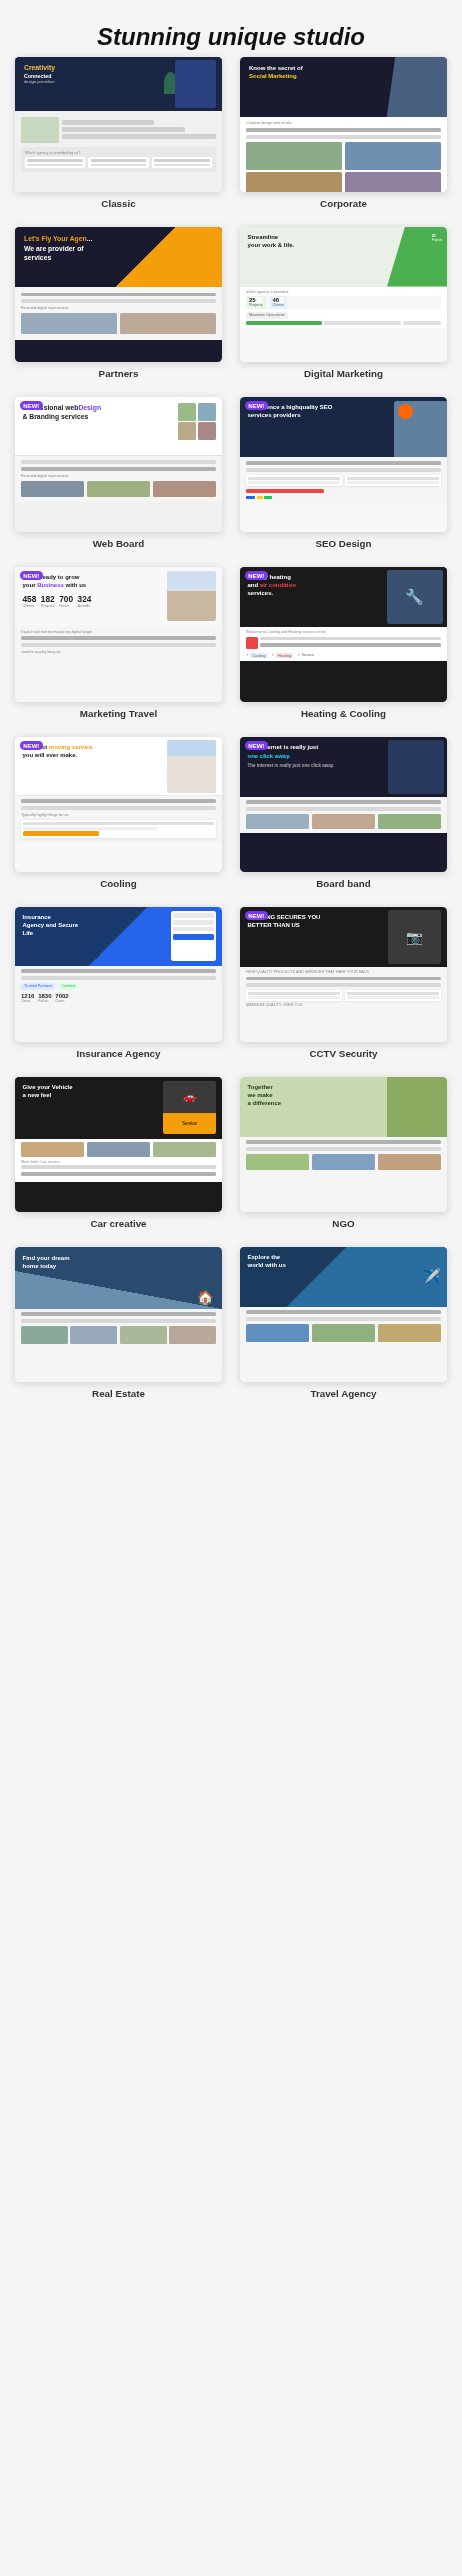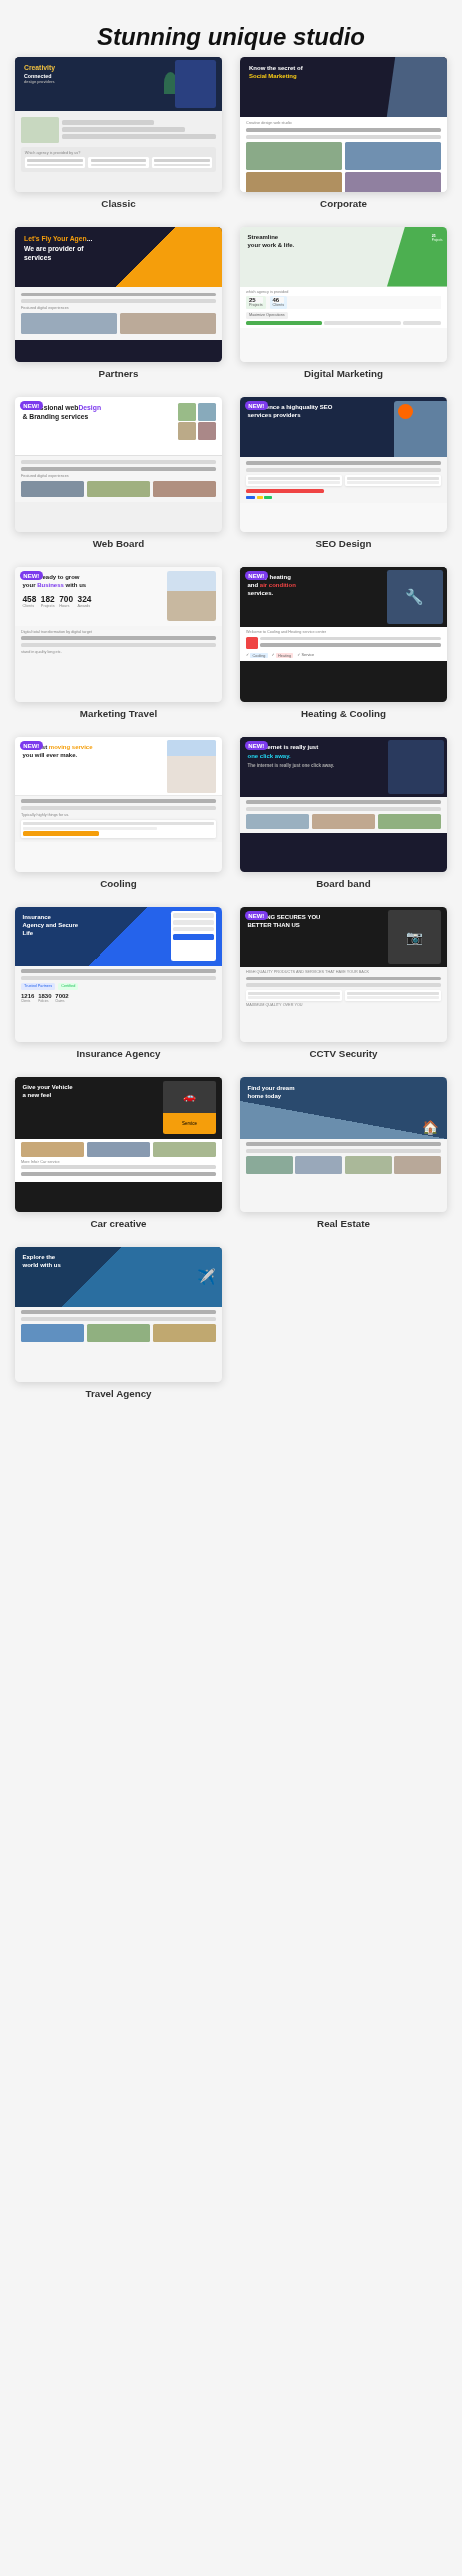--- a/index.html
+++ b/index.html
@@ -1052,20 +1052,42 @@
             <div class="strip"></div>
           </div>
         <div class="row-strip">
             <div class="strip dark" style="width:65%;"></div>
           </div>
       </div>
     </div>
     <span class="demo-label">Car creative</span>
   </div>
 
+  <div class="demo-item">
+    <div class="demo-card card-ngo">
+      <div class="hero-area">
+        <div class="hero-text">Together<br>we make<br>a difference</div>
+        <div class="ngo-photo"></div>
+      </div>
+      <div style="padding:3.8px 6px;background:#f5f5f5;">
+        <div class="row-strip">
+            <div class="strip dark"></div>
+          </div>
+        <div class="row-strip">
+            <div class="strip" style="width:70%;"></div>
+          </div>
+        <div class="photo-collage" style="grid-template-columns:1fr 1fr 1fr;margin-top:3px;">
+          <div style="height:16.5px;background:#a0c080;border-radius:1.5px;"></div>
+          <div style="height:16.5px;background:#80a0c0;border-radius:1.5px;"></div>
+          <div style="height:16.5px;background:#c0a080;border-radius:1.5px;"></div>
+        </div>
+      </div>
+    </div>
+    <span class="demo-label">NGO</span>
+  </div>
 
   <div class="demo-item">
     <div class="demo-card card-realestate">
       <div class="hero-area">
         <div class="hero-text">Find your dream<br>home today</div>
         <div style="position:absolute;right:0;bottom:0;width:100%;height:38px;background:linear-gradient(to top right,#6a8ead 50%,transparent 50%);"></div>
         <div style="position:absolute;right:7.5px;bottom:3.8px;font-size:13.5px;">🏠</div>
       </div>
       <div style="padding:3.8px 6px;background:#f5f5f5;">
         <div class="row-strip">

